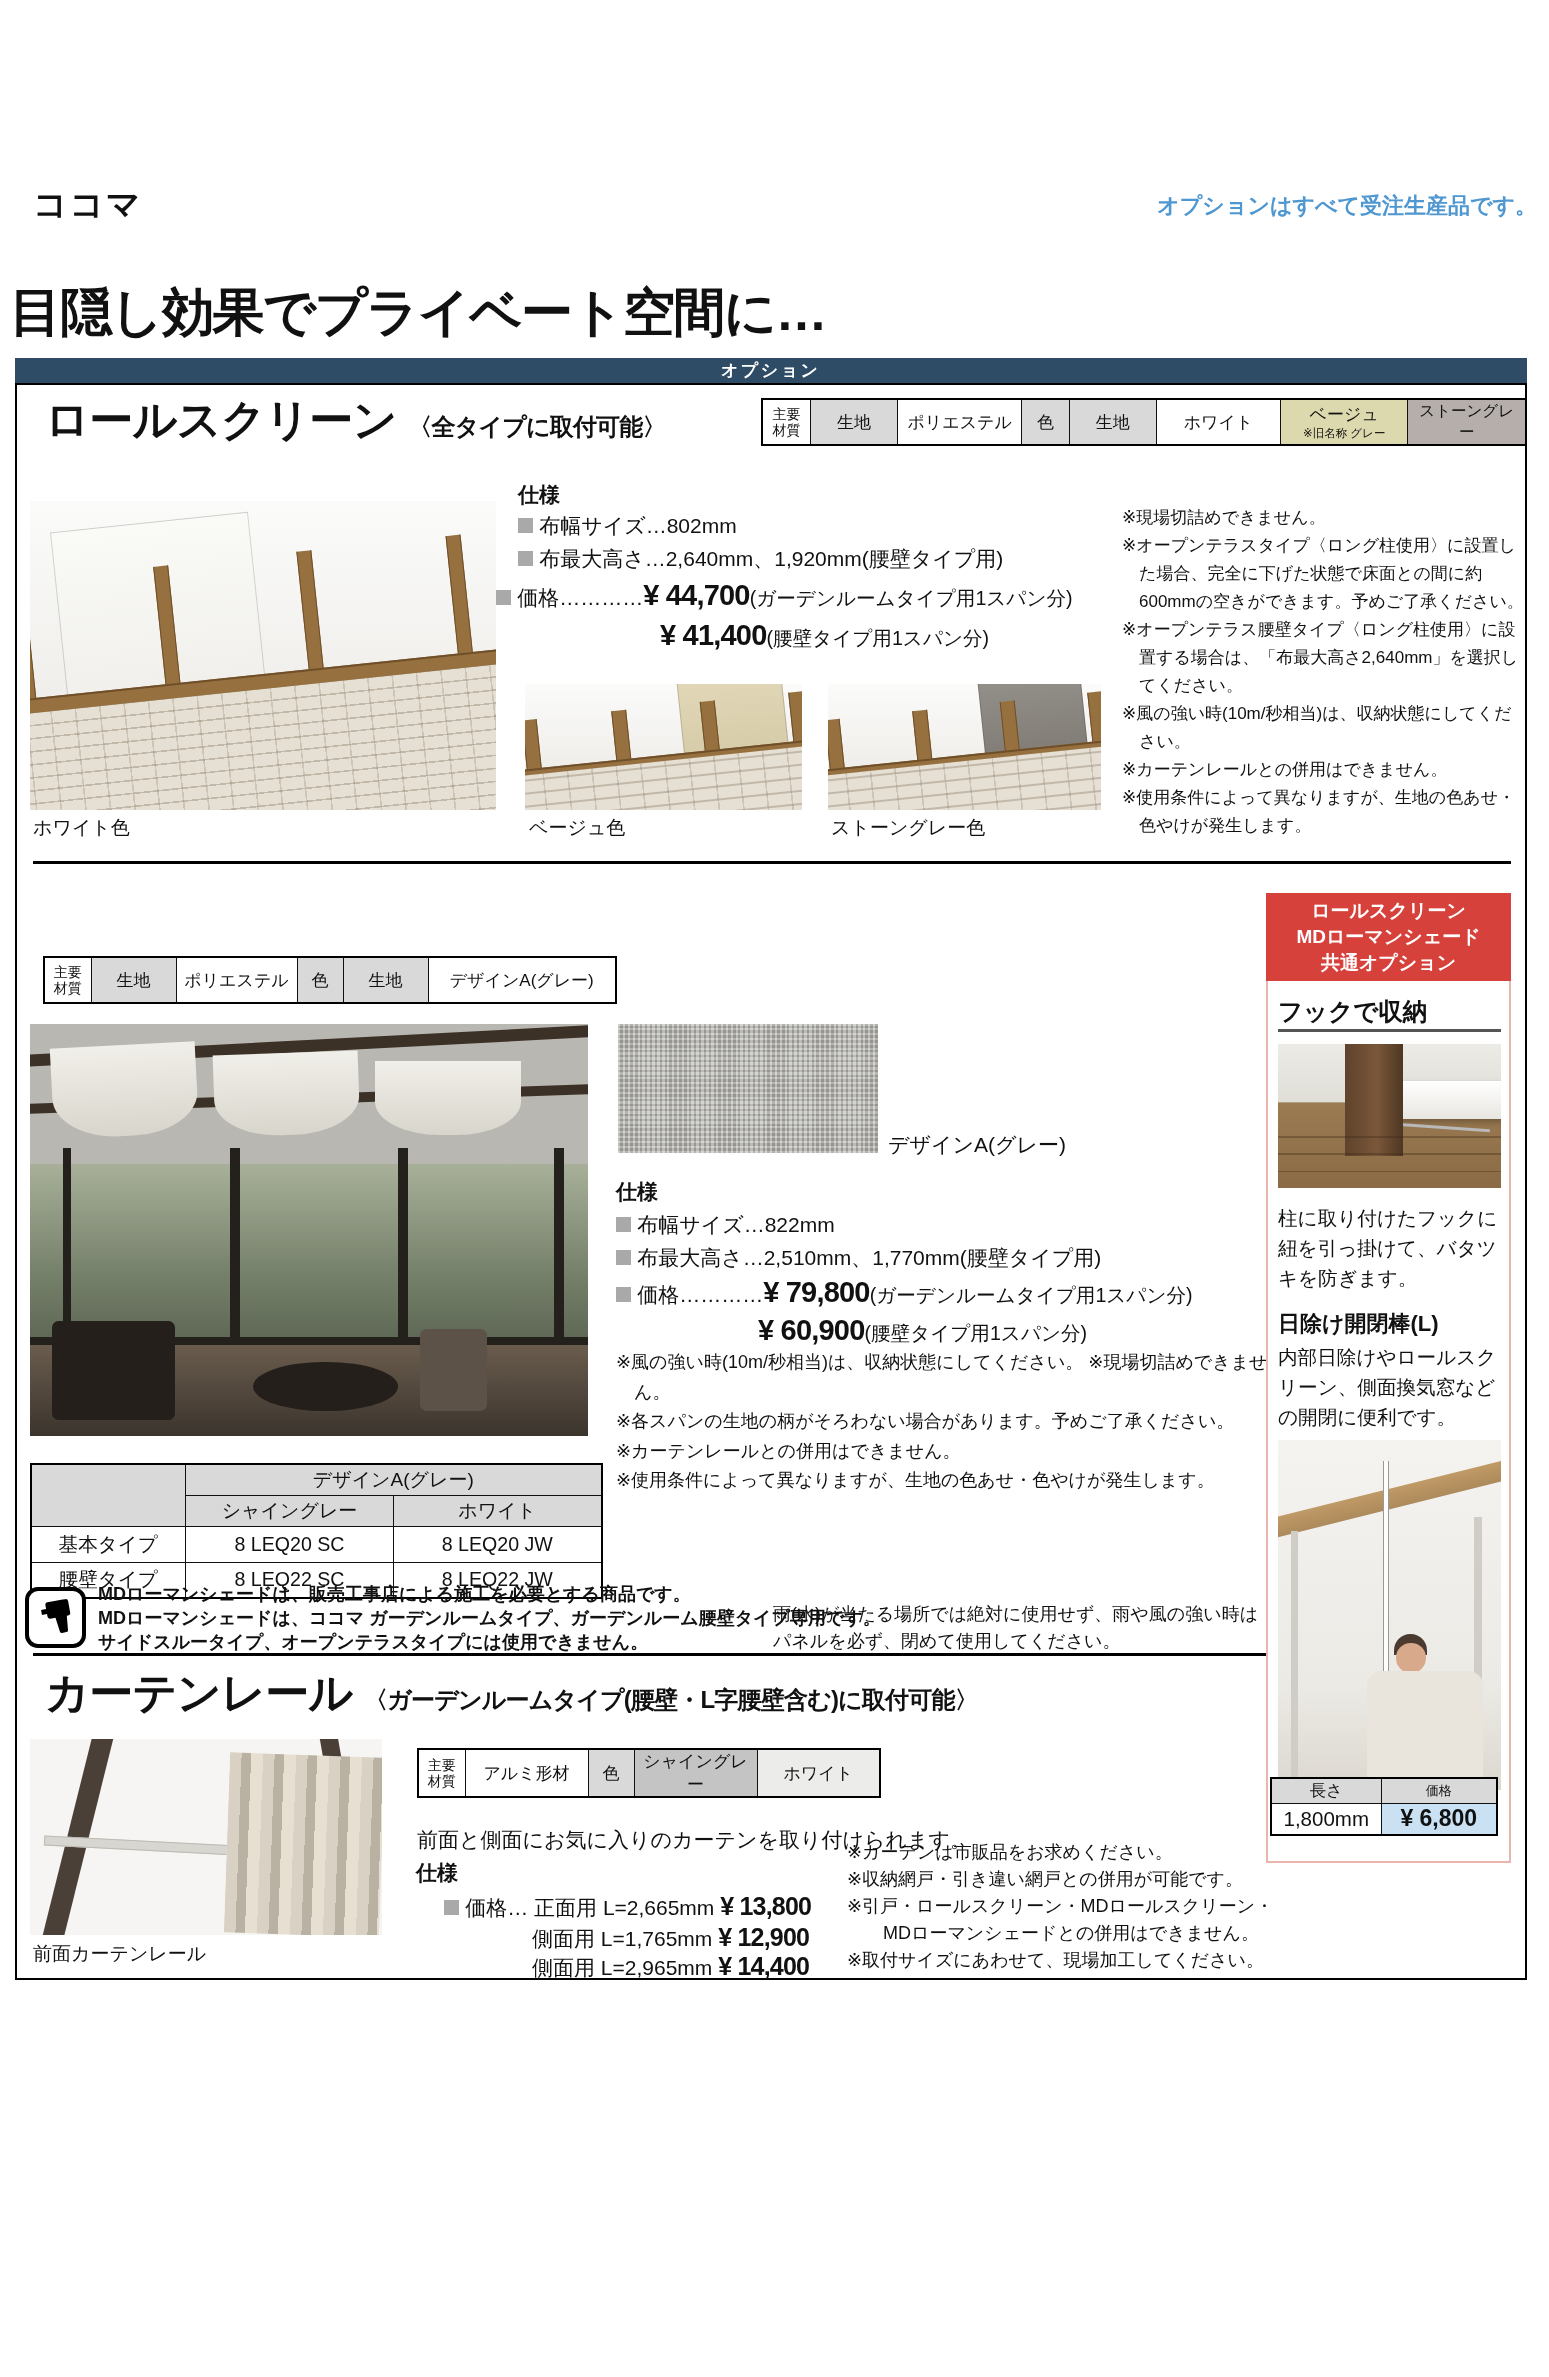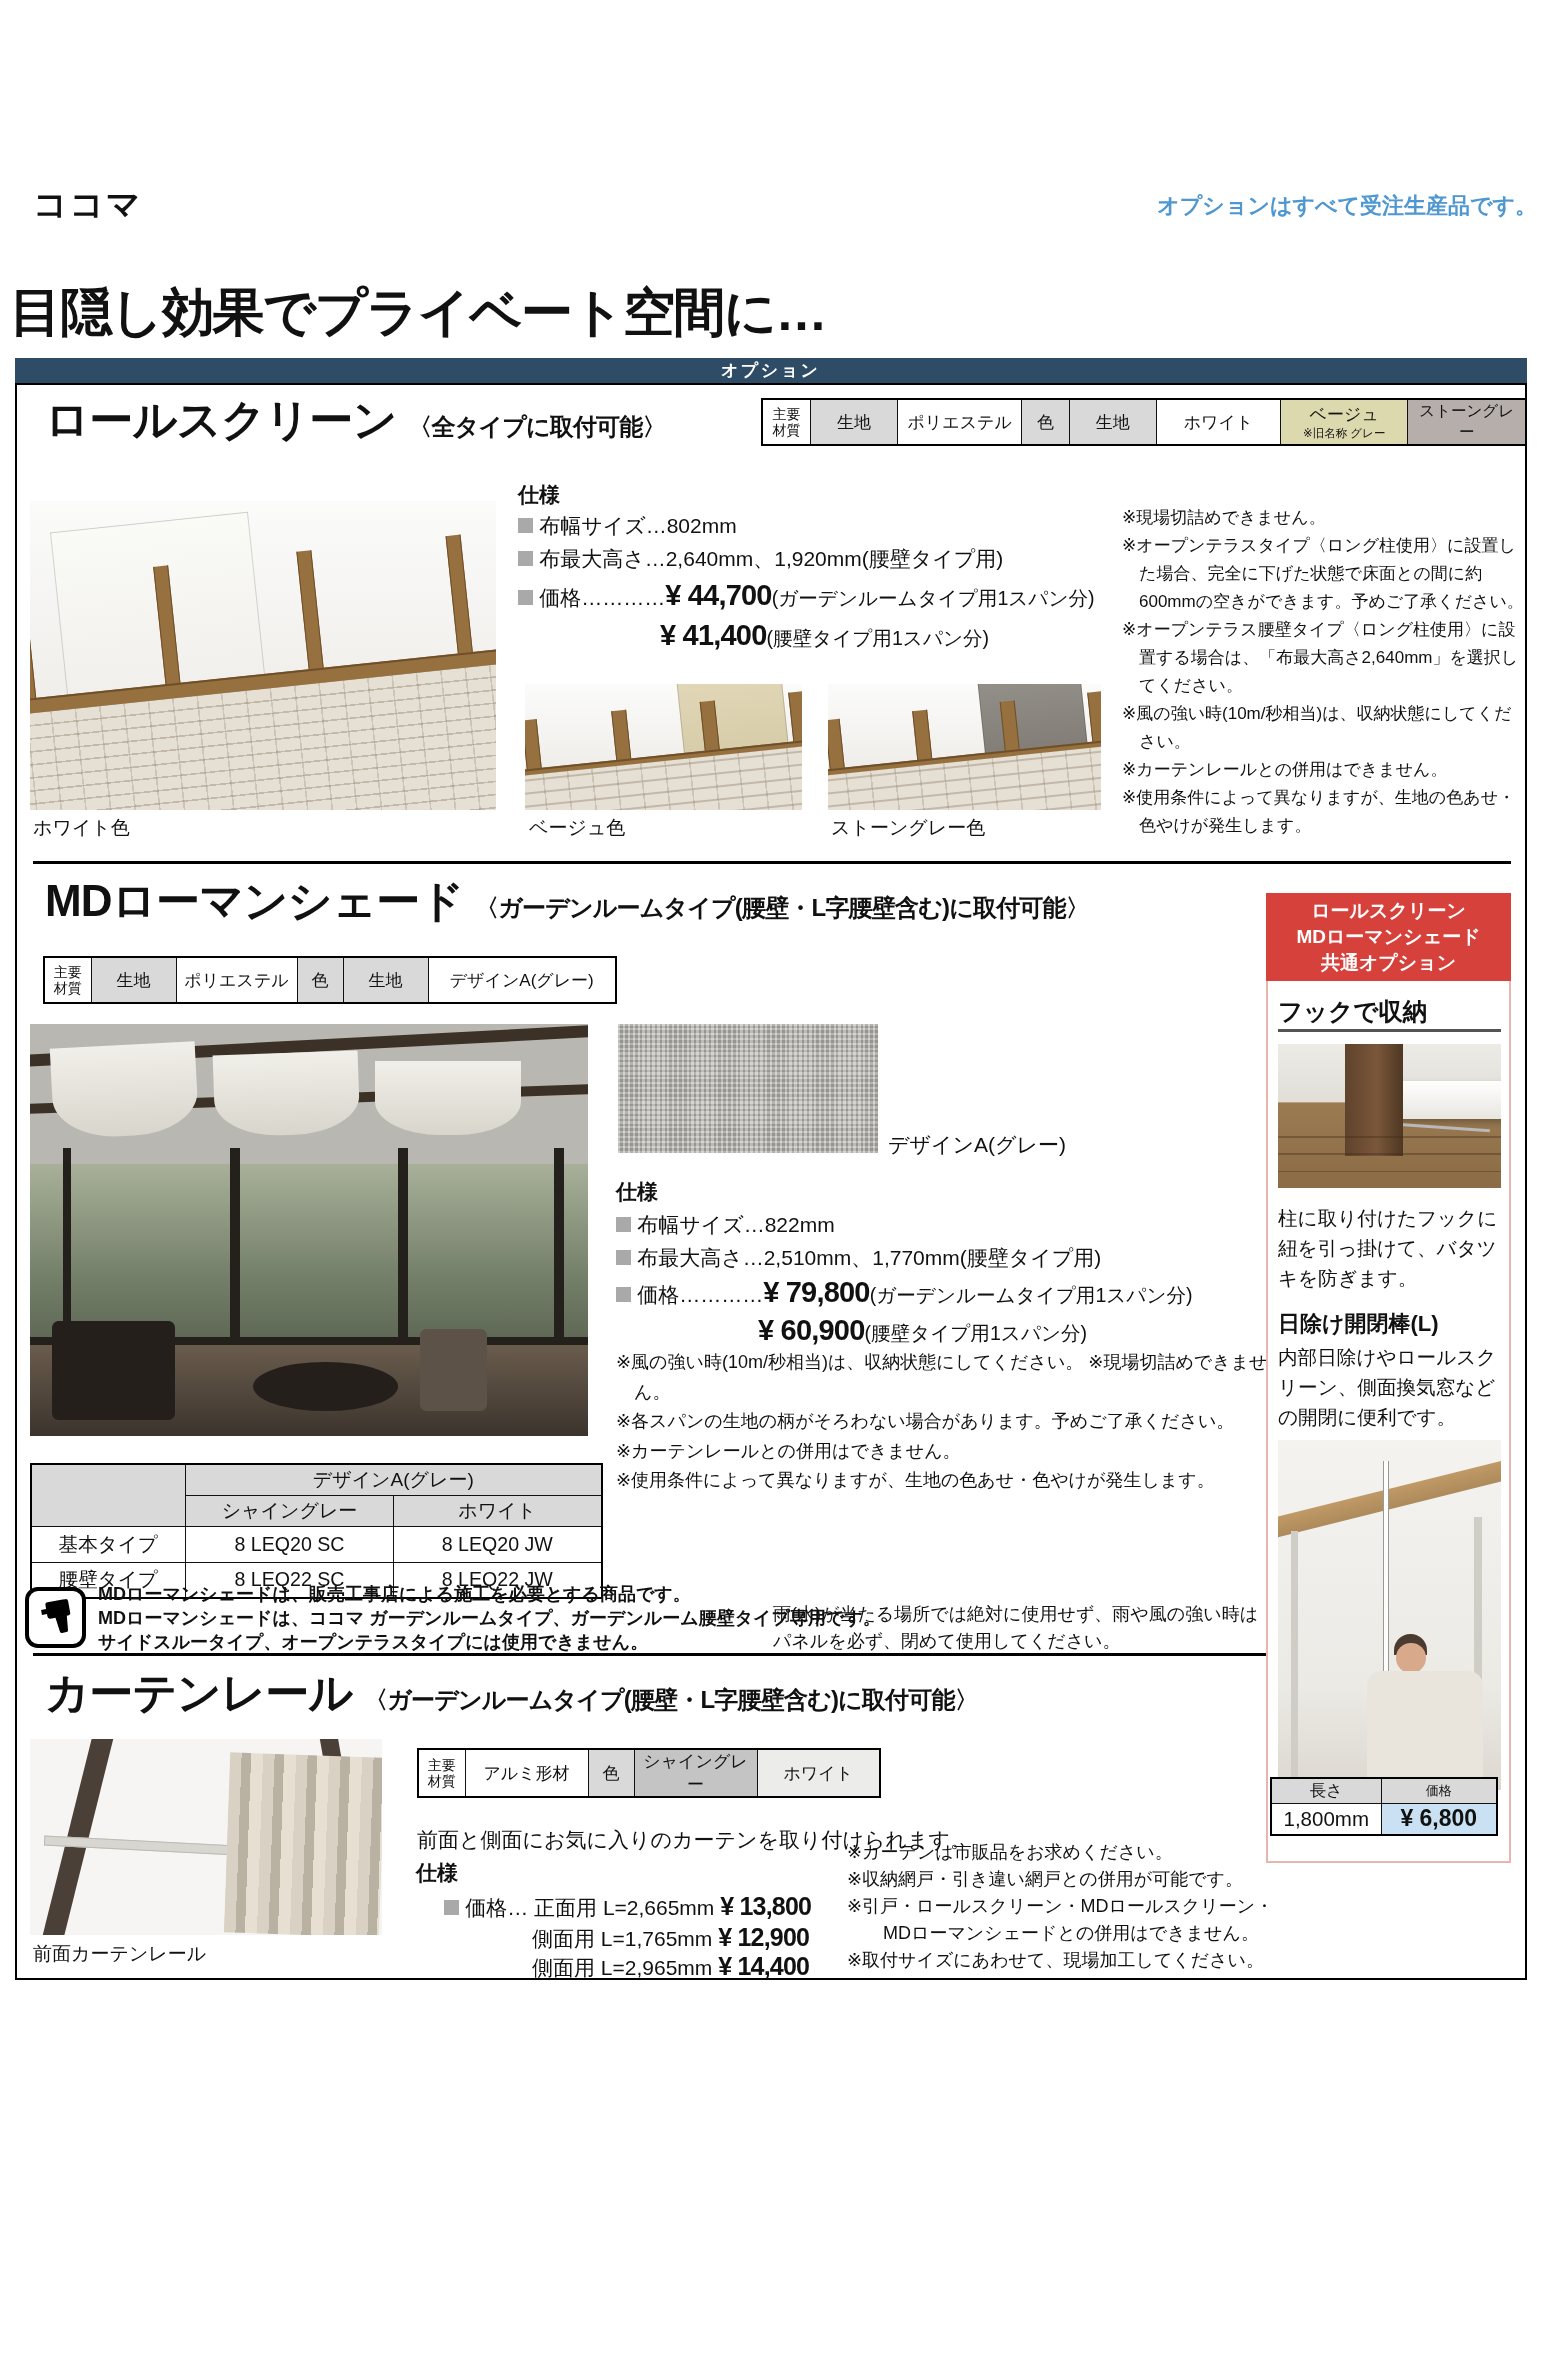--- a/index.html
+++ b/index.html
@@ -162,21 +162,21 @@
     </div>
   </div>
 
   <div class="abs spec-title" style="left:518px;top:481px;">仕様</div>
   <div class="abs spec-line" style="left:518px;top:512px;">
     <span class="sq"></span><span>布幅サイズ</span><span>…802mm</span>
   </div>
   <div class="abs spec-line" style="left:518px;top:545px;">
     <span class="sq"></span><span>布最大高さ</span><span>…2,640mm、1,920mm(腰壁タイプ用)</span>
   </div>
-  <div class="abs spec-line" style="left:518px;top:579px;text-align:right;">
+  <div class="abs spec-line" style="left:496px;top:579px;text-align:right;">
     <span class="sq"></span><span>価格…………</span><span class="price">¥ 44,700</span><span class="pnote">(ガーデンルームタイプ用1スパン分)</span>
   </div>
   <div class="abs spec-line" style="left:660px;top:619px;">
     <span class="price">¥ 41,400</span><span class="pnote">(腰壁タイプ用1スパン分)</span>
   </div>
 
   <div class="abs photo scene-pergola" style="left:525px;top:684px;width:277px;height:126px;">
     <div class="tilt">
       <div class="screenc" style="left:56%;top:0;width:30%;height:56%;background:linear-gradient(180deg,#e2d8b8,#d6cba8);"></div>
       <div class="post" style="left:10%;"></div>
@@ -207,24 +207,20 @@
     <div class="note">※現場切詰めできません。</div>
     <div class="note">※オープンテラスタイプ〈ロング柱使用〉に設置した場合、完全に下げた状態で床面との間に約600mmの空きができます。予めご了承ください。</div>
     <div class="note">※オープンテラス腰壁タイプ〈ロング柱使用〉に設置する場合は、「布最大高さ2,640mm」を選択してください。</div>
     <div class="note">※風の強い時(10m/秒相当)は、収納状態にしてください。</div>
     <div class="note">※カーテンレールとの併用はできません。</div>
     <div class="note">※使用条件によって異なりますが、生地の色あせ・色やけが発生します。</div>
   </div>
 
   <div class="abs rule" style="left:33px;top:861px;width:1478px;"></div>
 
-  <div class="abs sec-title" style="left:45px;top:872px;">
-    <span>MDローマンシェード</span>
-    <span class="sub">〈ガーデンルームタイプ(腰壁・L字腰壁含む)に取付可能〉</span>
-  </div>
 
   <table class="mat abs" style="left:43px;top:956px;width:573px;">
     <colgroup>
         <col style="width:47px">
         <col style="width:85px">
         <col style="width:121px">
         <col style="width:46px">
         <col style="width:85px">
         <col style="width:188px">
       </colgroup>

